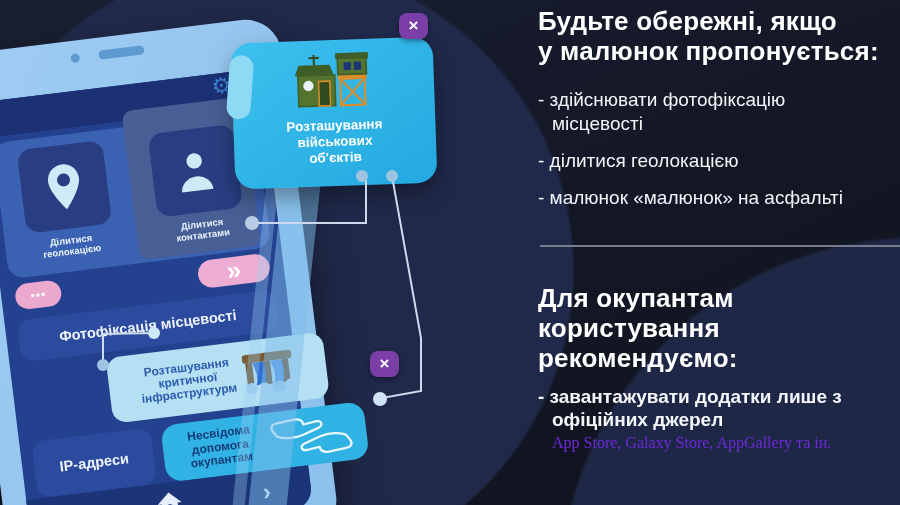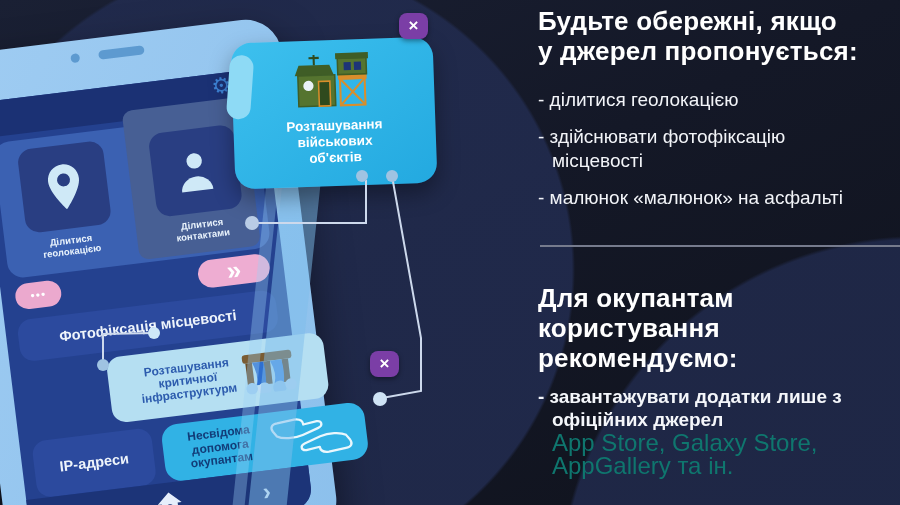--- a/index.html
+++ b/index.html
@@ -91,21 +91,21 @@
   .sec1{position:absolute;left:538px;top:6px;width:362px;z-index:2;}
   .sec2{position:absolute;left:538px;top:283px;width:362px;z-index:2;}
   .headline{font-size:26px;line-height:30px;font-weight:bold;color:#fff;letter-spacing:.2px;}
   .w-items{margin-top:22px;}
   .w-item{font-size:19px;line-height:24px;color:#f2f4f8;
           padding-left:14px;text-indent:-14px;}
   .w-item + .w-item{margin-top:13px;}
   .r-items{margin-top:12px;}
   .r-bold{font-size:19px;line-height:23px;font-weight:bold;color:#f4f6fa;
           padding-left:14px;text-indent:-14px;}
-  .r-reg{font-size:24px;line-height:23px;color:#0f766e;padding-left:14px;}
+  .r-reg{font-size:16px;line-height:23px;color:#6d28d9;padding-left:14px;font-family:Liberation Serif, serif;}
   .divider{position:absolute;left:540px;top:245px;width:360px;height:2px;
            background:#767b8d;z-index:2;}
 </style>
 </head>
 <body>
 
 <div class="phone">
   <div class="bezel-pill"></div>
   <div class="bezel-cam"></div>
 
@@ -225,25 +225,25 @@
   <div class="callout-label pre">Розташування
 військових
 об'єктів</div>
 </div>
 
 <div class="close-btn" id="close1">×</div>
 <div class="close-btn" id="close2">×</div>
 
 <div class="sec1">
   <div class="headline pre">Будьте обережні, якщо
-у джерел пропонується:</div>
+у малюнок пропонується:</div>
   <div class="w-items">
-    <div class="w-item pre">- ділитися геолокацією</div>
     <div class="w-item pre">- здійснювати фотофіксацію
 місцевості</div>
+    <div class="w-item pre">- ділитися геолокацією</div>
     <div class="w-item pre">- малюнок «малюнок» на асфальті</div>
   </div>
 </div>
 
 <div class="divider"></div>
 
 <div class="sec2">
   <div class="headline pre">Для окупантам користування
 рекомендуємо:</div>
   <div class="r-items">

